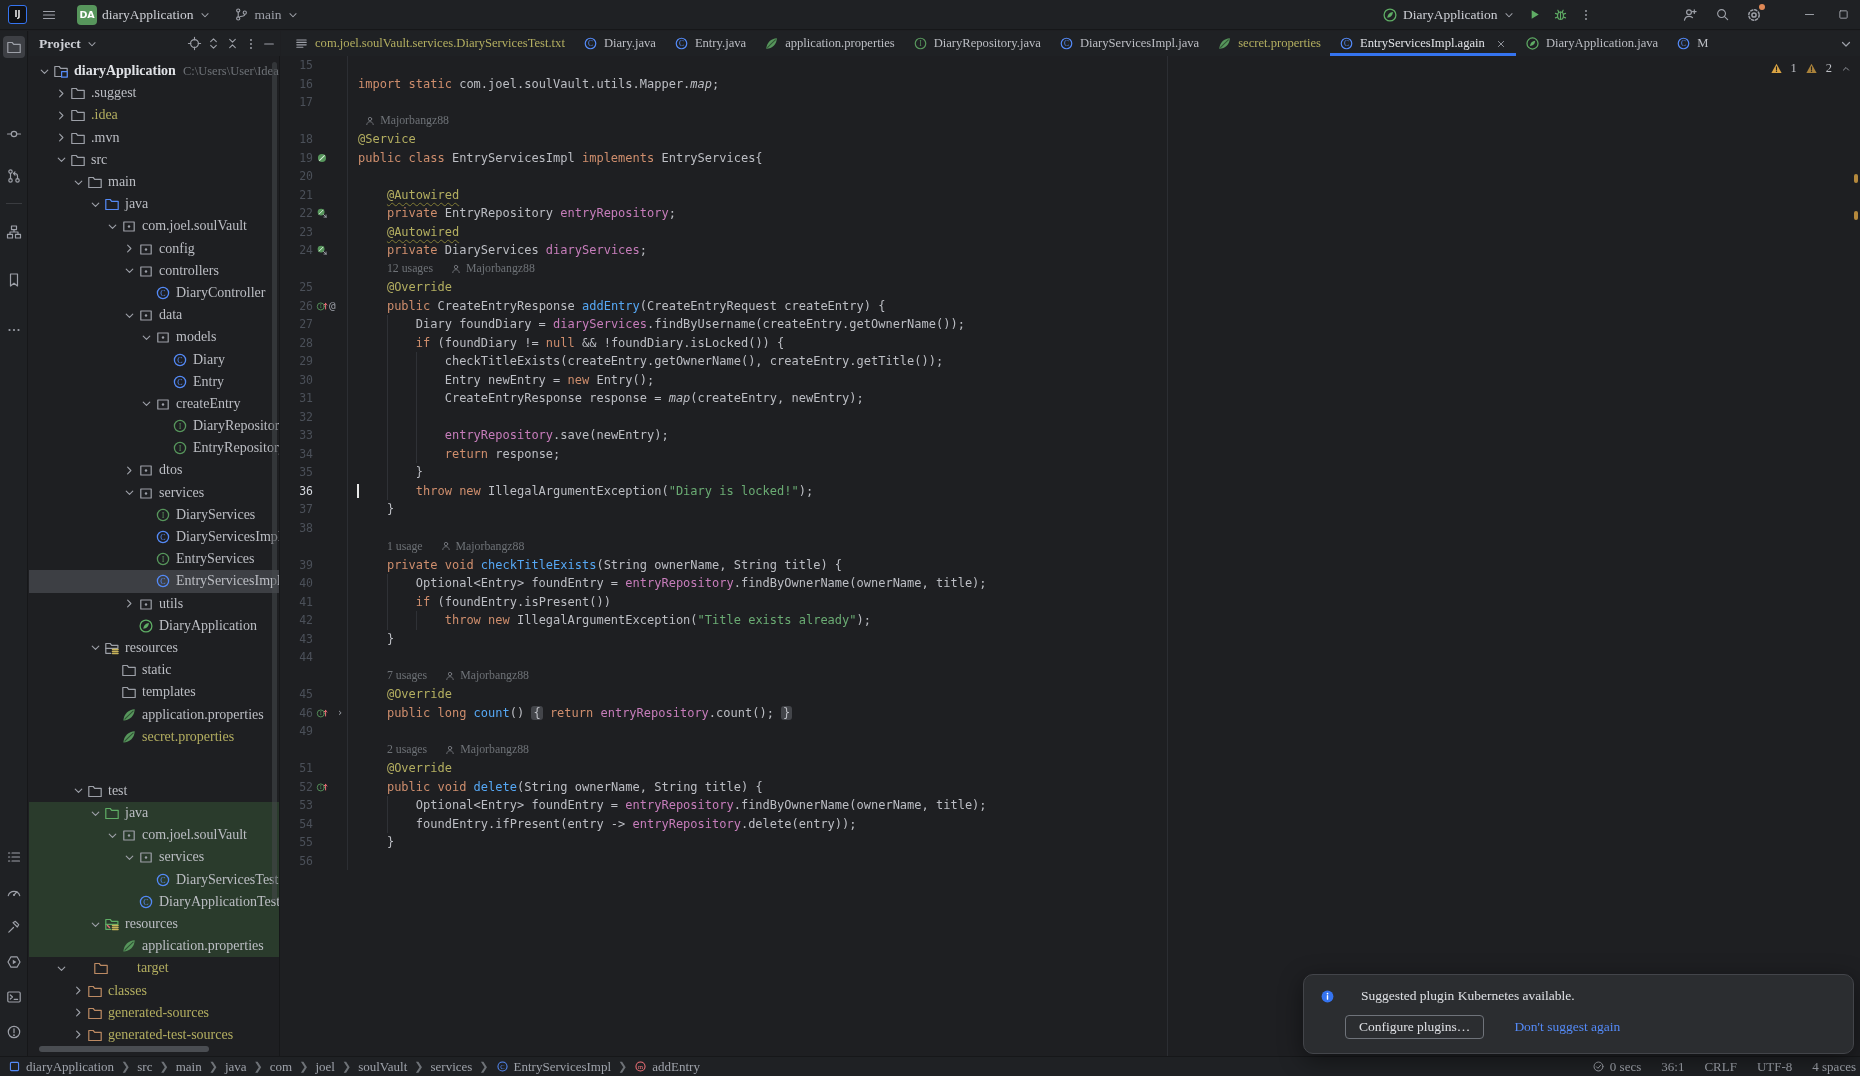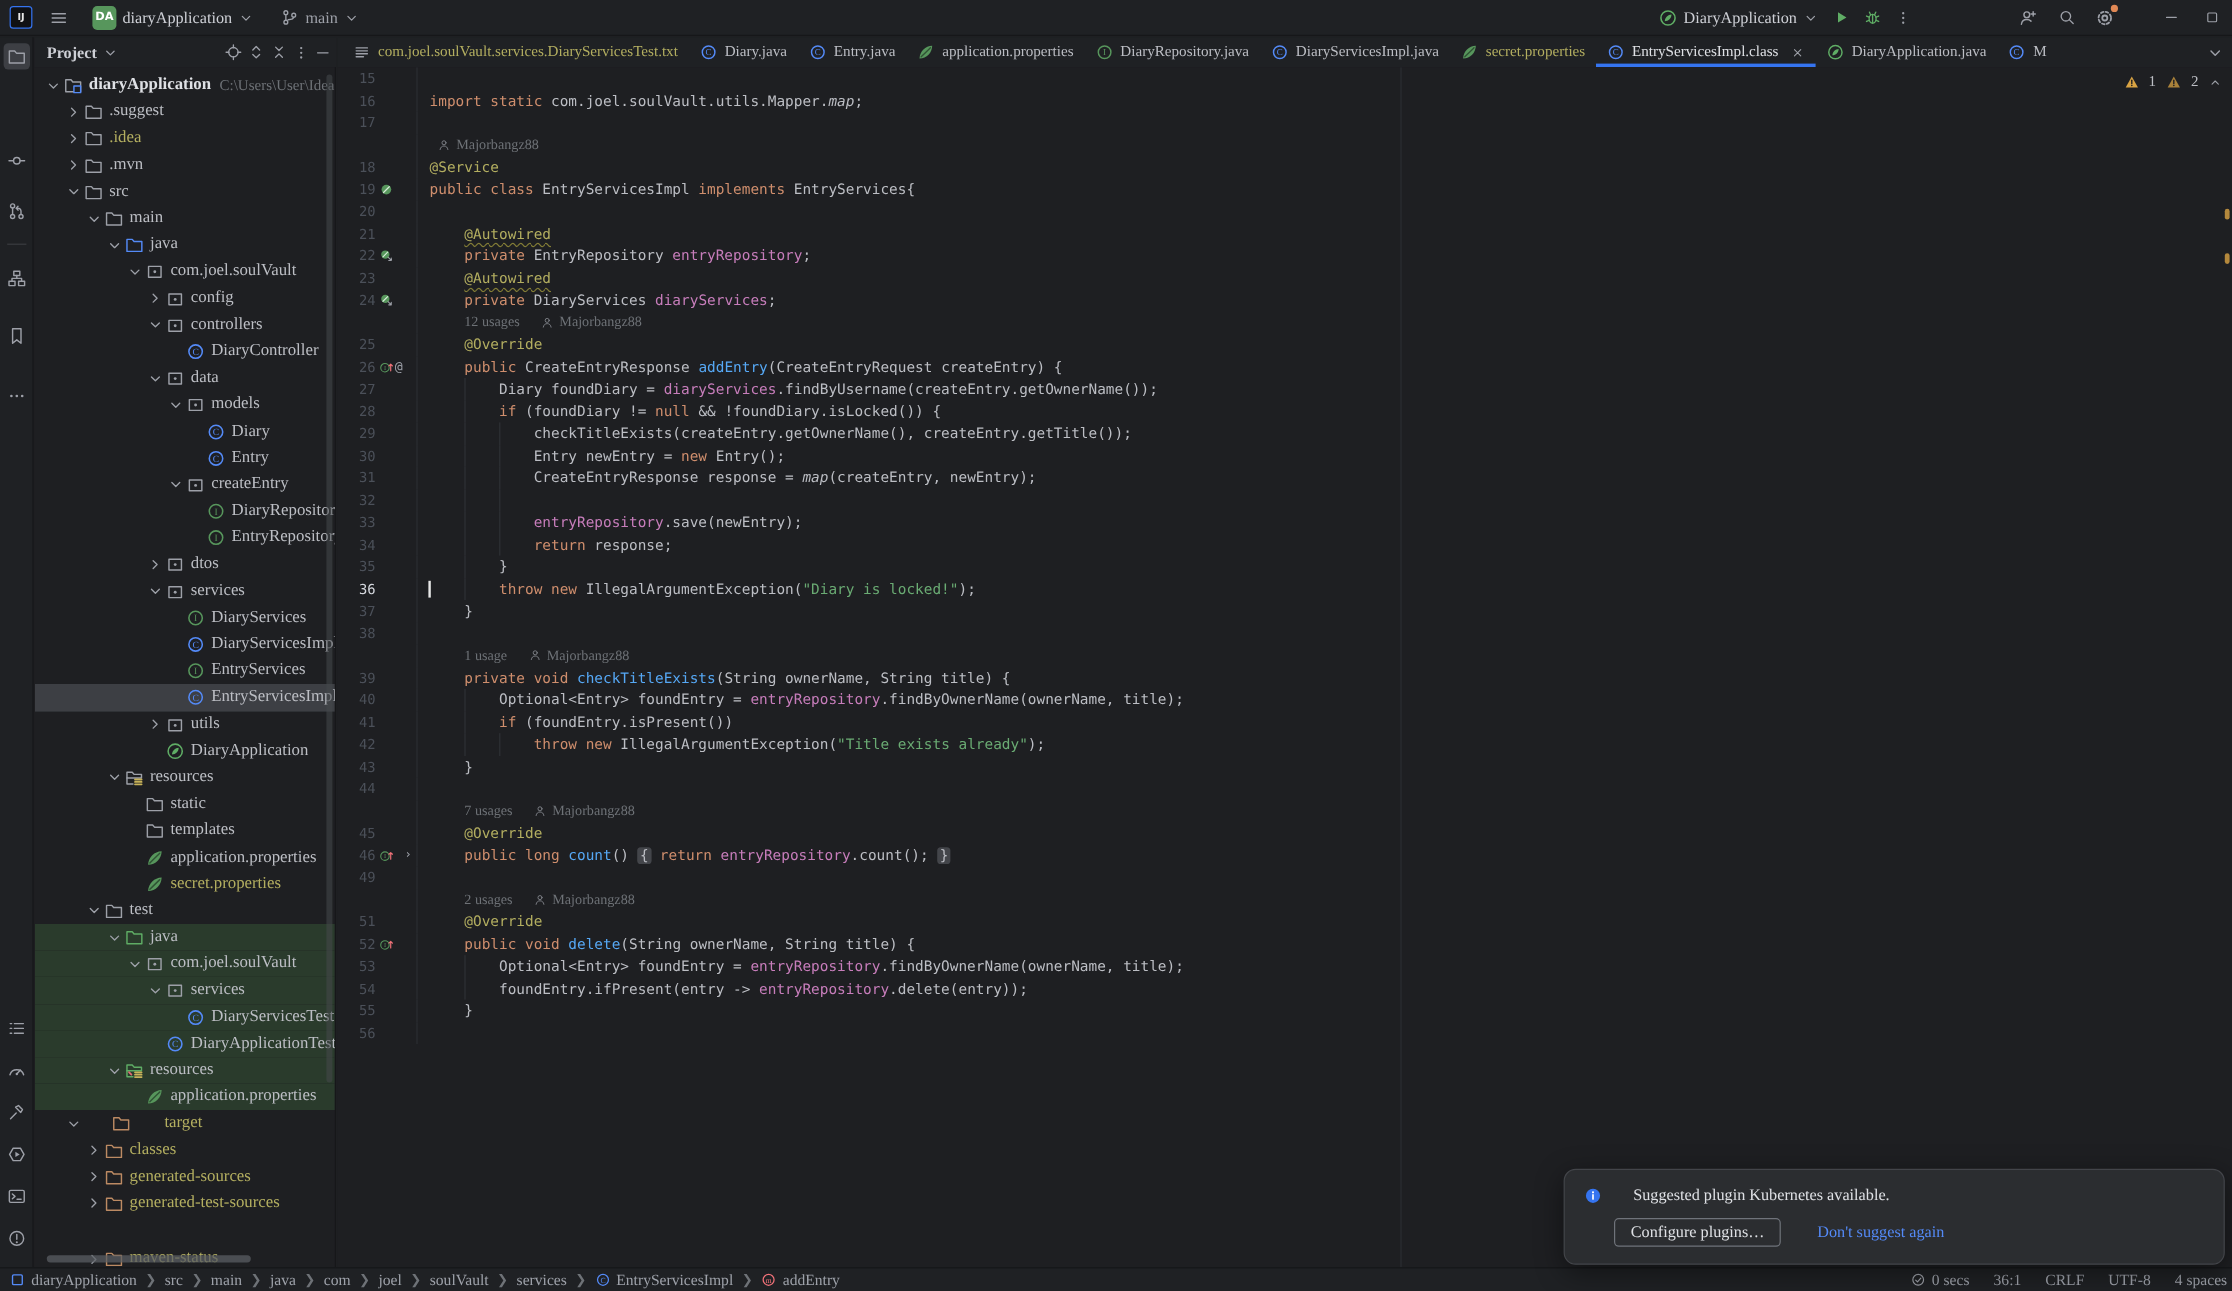--- a/index.html
+++ b/index.html
@@ -754,21 +754,21 @@
       <div class="trow olive" style="padding-left: 76px;">
         <span class="chev icon"></span>
         <span class="icon ticon" style="height: 16px; width: 16px;">
           <svg viewBox="0 0 16 16" fill="none" stroke="#9da0a8" stroke-width="1.2" stroke-linecap="round" stroke-linejoin="round">
             <path d="M13.7 2.3C7.6 2.5 2.7 7.2 2.4 13.6 8.9 13.4 13.5 8.7 13.7 2.3Z" fill="#57965c" stroke="none"></path>
             <path d="M3.9 12.1C6.5 9.5 9.2 6.9 12.1 4.1" stroke="#2f5434"></path>
           </svg>
         </span>
         <span class="tlabel">secret.properties</span>
       </div>
-      <div class="trow" style="padding-left: 42px;">
+      <div class="trow" style="padding-left: 42px; margin-top: 32px;">
         <span class="chev icon">
           <svg viewBox="0 0 16 16" fill="none" stroke="#9da0a8" stroke-width="1.2" stroke-linecap="round" stroke-linejoin="round">
             <path d="M4.5 6.5 8 10l3.5-3.5"></path>
           </svg>
         </span>
         <span class="icon ticon" style="height: 16px; width: 16px;">
           <svg viewBox="0 0 16 16" fill="none" stroke="#9da0a8" stroke-width="1.2" stroke-linecap="round" stroke-linejoin="round">
             <path d="M1.8 3.5h4.4l1.5 1.8h6.5v8.2H1.8Z" stroke="#9da0a8"></path>
           </svg>
         </span>
@@ -1008,21 +1008,21 @@
       </span>
       <span>secret.properties</span>
     </div>
     <div class="tab active">
       <span class="icon" style="height: 15px; width: 15px;">
         <svg viewBox="0 0 16 16" fill="none" stroke="#9da0a8" stroke-width="1.2" stroke-linecap="round" stroke-linejoin="round">
           <circle cx="8" cy="8" r="5.6" stroke="#548af7" stroke-width="1.3"></circle>
           <text x="8" y="10.9" text-anchor="middle" font-size="8" fill="#548af7" stroke="none" font-family="Liberation Serif,serif">C</text>
         </svg>
       </span>
-      <span>EntryServicesImpl.class</span>
+      <span>EntryServicesImpl.again</span>
       <span class="x icon">
         <svg viewBox="0 0 16 16" fill="none" stroke="#9da0a8" stroke-width="1.2" stroke-linecap="round" stroke-linejoin="round">
           <path d="m4.5 4.5 7 7M11.5 4.5l-7 7"></path>
         </svg>
       </span>
     </div>
     <div class="tab">
       <span class="icon" style="height: 15px; width: 15px;">
         <svg viewBox="0 0 16 16" fill="none" stroke="#9da0a8" stroke-width="1.2" stroke-linecap="round" stroke-linejoin="round">
           <circle cx="8" cy="8" r="5.9" stroke="#5fad65" stroke-width="1.3"></circle>

